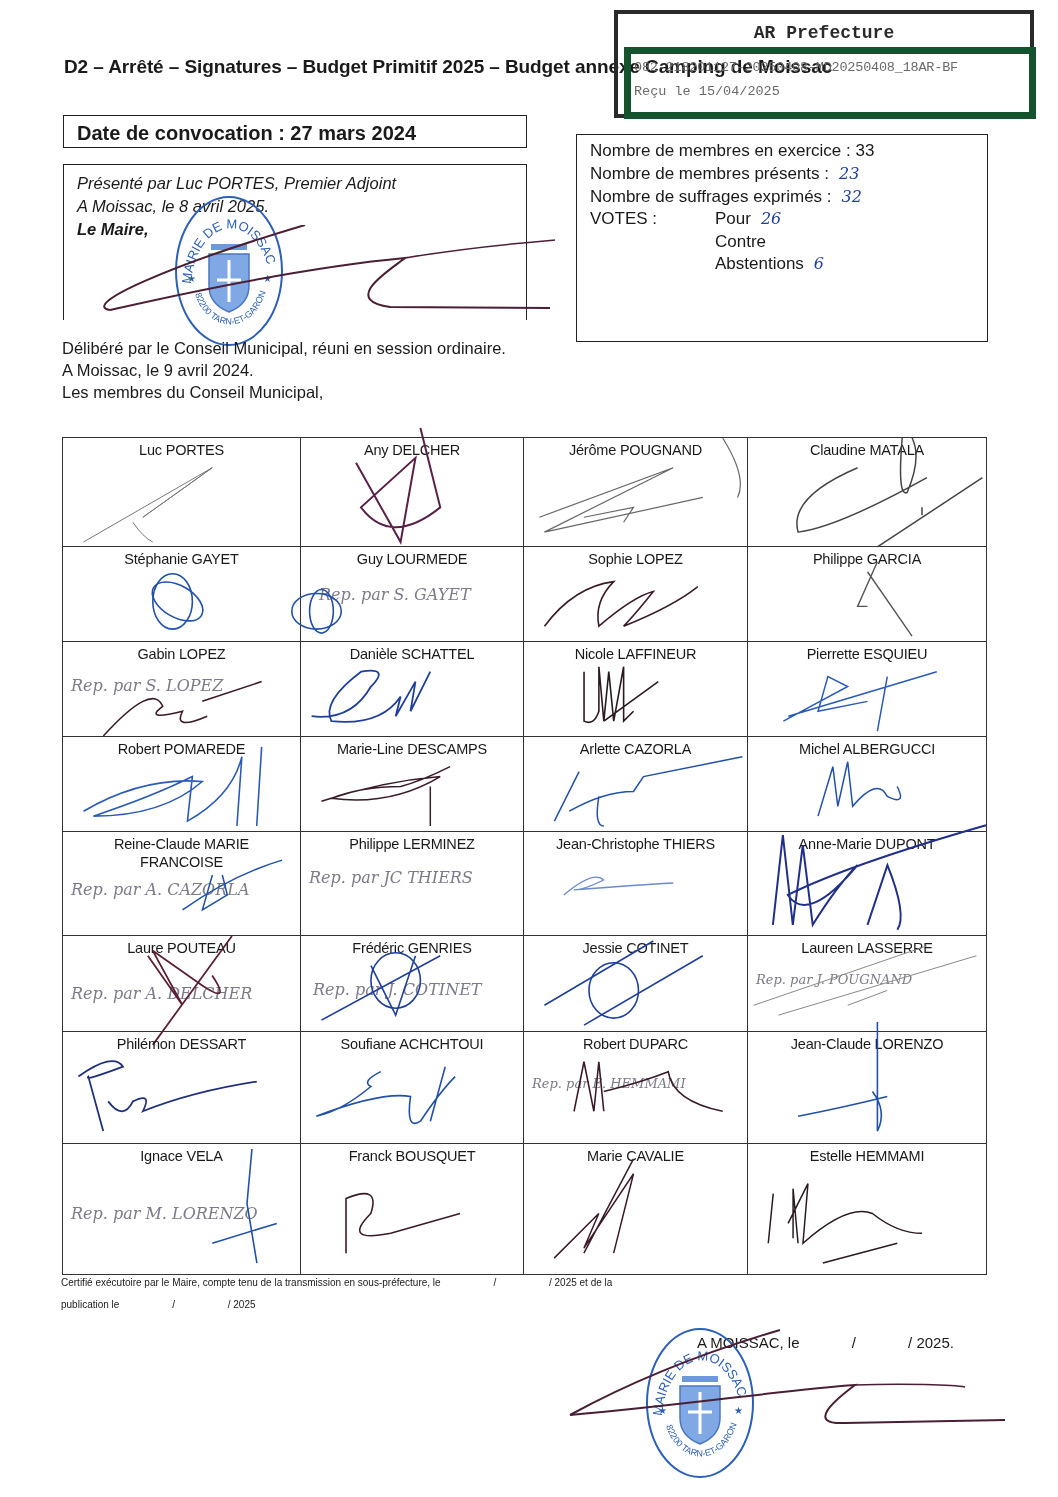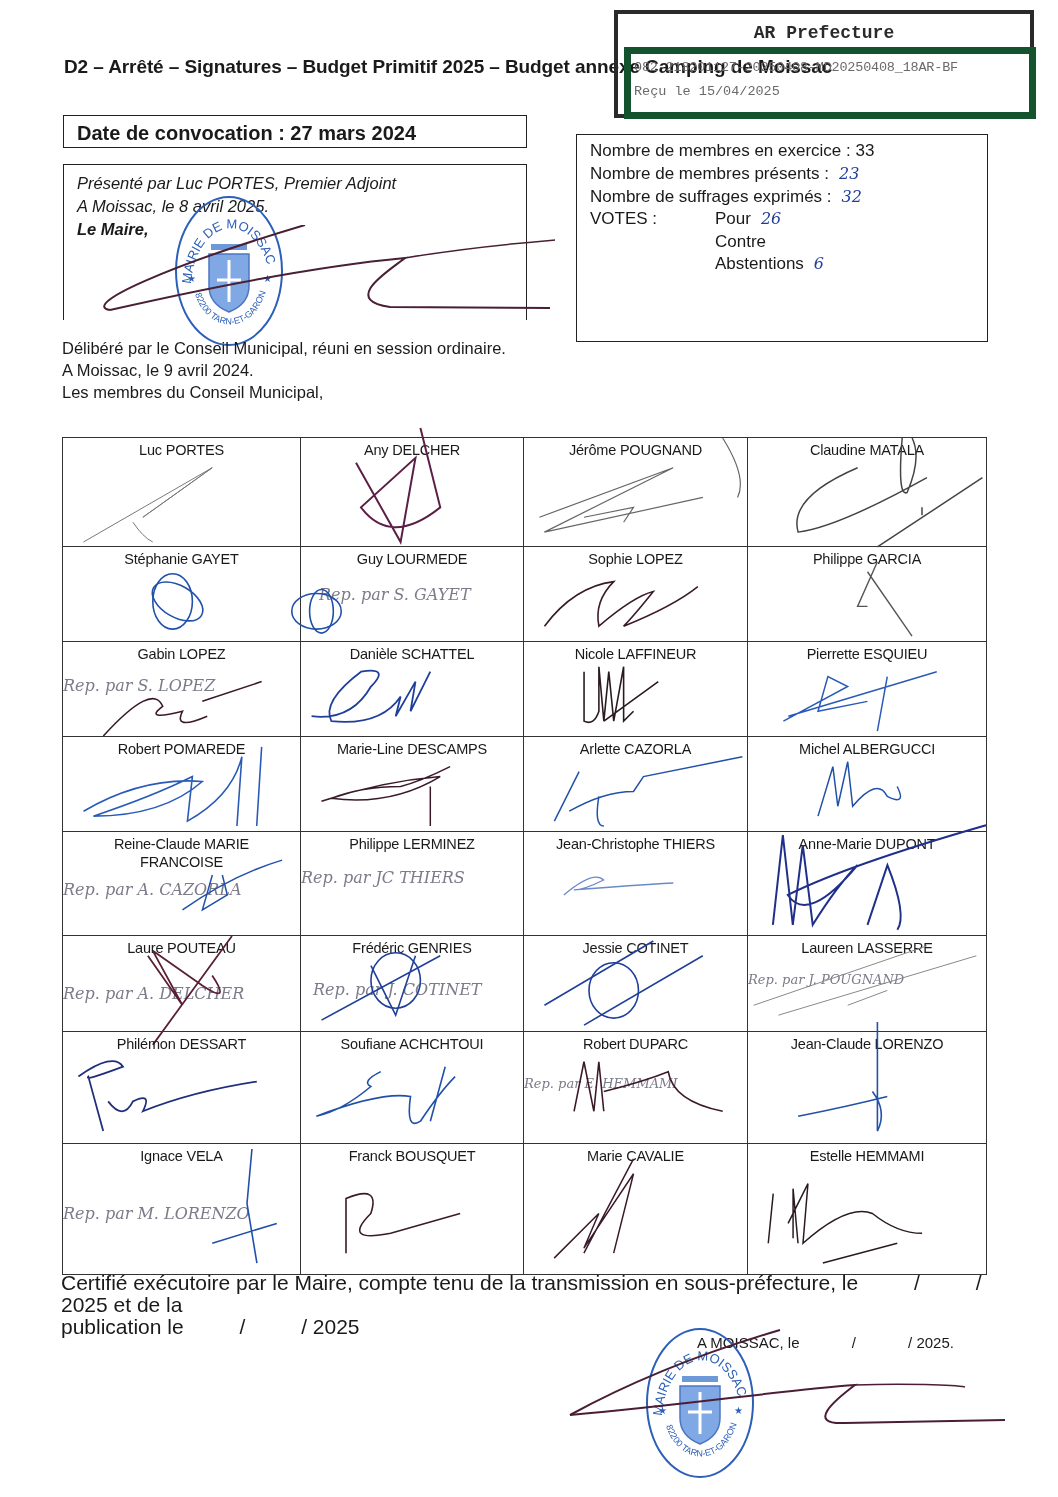--- a/index.html
+++ b/index.html
@@ -32,24 +32,24 @@
   .hand-num { font-family: "DejaVu Serif", serif; font-style: italic; color: #1f3f9a; font-size: 16px; margin-left: 10px; }
 
   
   .delib { left: 62px; font-size: 16.5px; white-space: nowrap; }
 
   
   .sig-table { left: 62px; top: 416px; width: 924px; height: 830px; border-collapse: collapse; table-layout: fixed; margin-top: 21px; }
   .sig-table td { border: 1.3px solid #333; vertical-align: top; text-align: center; padding: 3px 2px 0 2px; font-size: 14.5px; position: relative; overflow: visible; }
   .sig-name { display: block; line-height: 18px; letter-spacing: -0.2px; }
   .sig-mark { position: absolute; left: 0; top: 0; width: 100%; height: 100%; pointer-events: none; overflow: visible; }
-  .proxy { position: absolute; left: 0; font-family: "DejaVu Serif", serif; font-style: italic; color: #7b7b8a; font-size: 16px; white-space: nowrap; }
-
-  
-  .certif { left: 61px; top: 1272px; font-size: 21px; line-height: 22px; width: 930px; }
+  .proxy { position: absolute; left: 8px; font-family: "DejaVu Serif", serif; font-style: italic; color: #7b7b8a; font-size: 16px; white-space: nowrap; }
+
+  
+  .certif { left: 61px; top: 1272px; font-size: 10px; line-height: 22px; width: 930px; }
   .certif .gap { display: inline-block; width: 50px; }
   .moissac-date { left: 697px; top: 1334px; font-size: 15px; white-space: nowrap; }
   .moissac-date .gap { display: inline-block; width: 48px; }
 
   
   .stamp { border: 2px solid #2c5fb8; border-radius: 50%; width: 104px; height: 146px; }
   .stamp svg { position: absolute; left: -4px; top: -4px; }
 </style>
 </head>
 <body>

